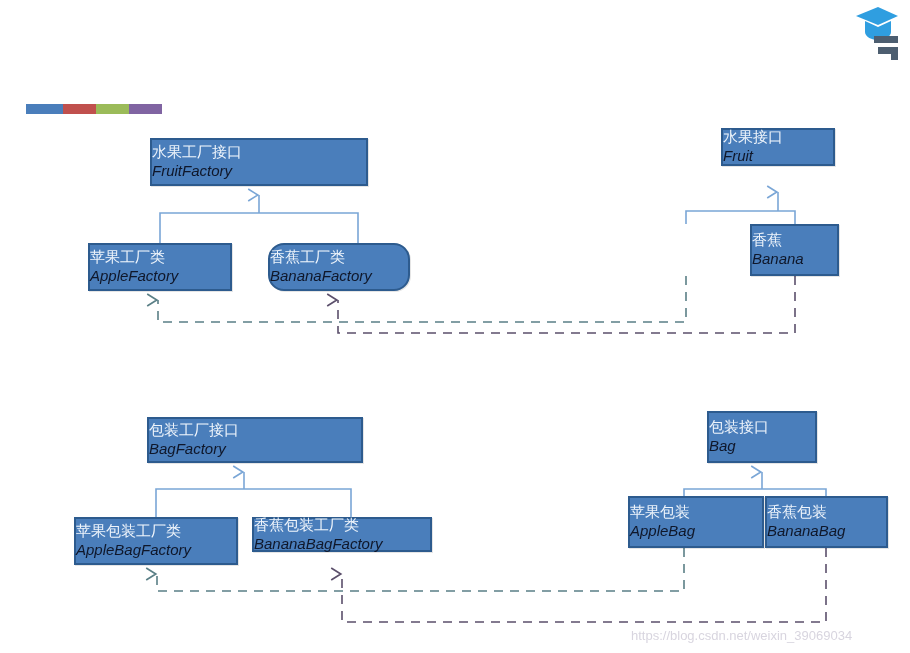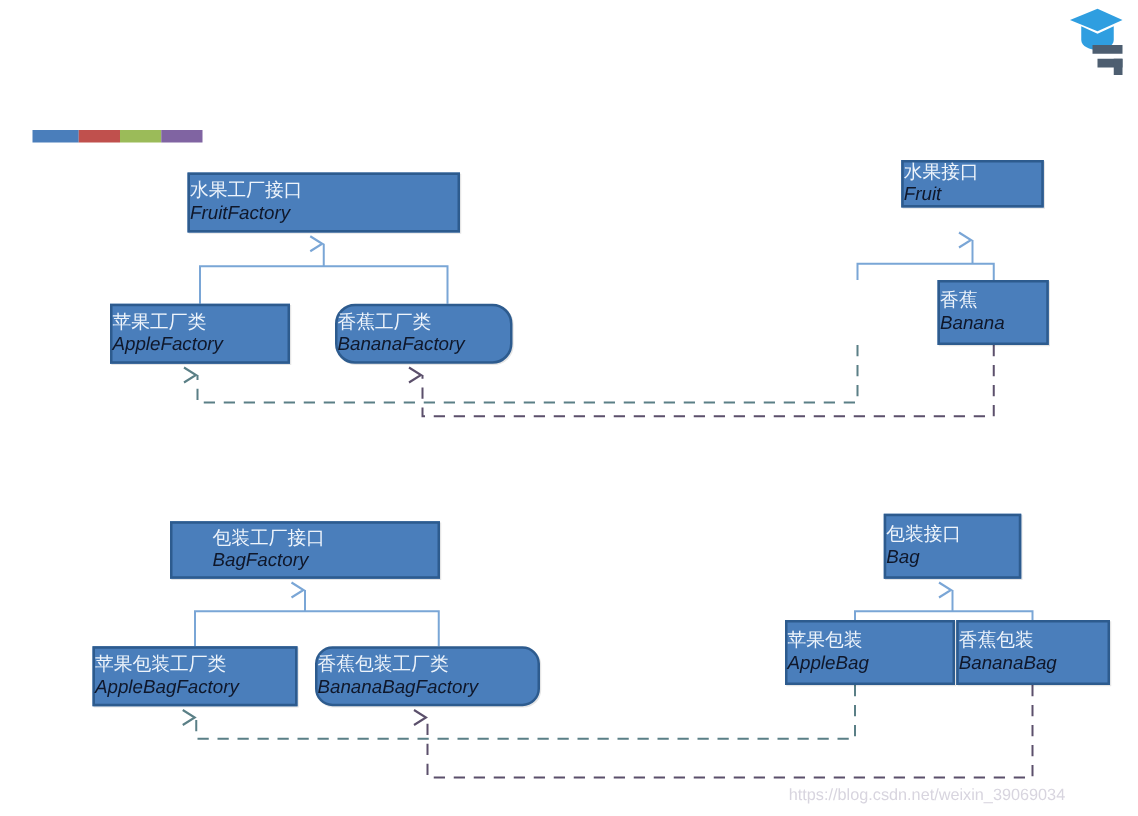--- a/index.html
+++ b/index.html
@@ -158,29 +158,29 @@
   </div>
   <div class="node" style="left: 721px; top: 128px; width: 114px; height: 38px; background: rgb(74, 126, 187); border-color: rgb(45, 91, 142);">
     <span class="cn">水果接口</span>
     <span class="en">Fruit</span>
   </div>
   <div class="node" style="left: 750px; top: 224px; width: 89px; height: 52px; background: rgb(74, 126, 187); border-color: rgb(45, 91, 142);">
     <span class="cn">香蕉</span>
     <span class="en">Banana</span>
   </div>
 
-  <div class="node" style="left: 136px; top: 417px; width: 216px; height: 46px; background: rgb(74, 126, 187); border-color: rgb(45, 91, 142); padding-left: 32px;">
+  <div class="node" style="left: 147px; top: 417px; width: 216px; height: 46px; background: rgb(74, 126, 187); border-color: rgb(45, 91, 142);">
     <span class="cn">包装工厂接口</span>
     <span class="en">BagFactory</span>
   </div>
   <div class="node" style="left: 74px; top: 517px; width: 164px; height: 48px; background: rgb(74, 126, 187); border-color: rgb(45, 91, 142);">
     <span class="cn">苹果包装工厂类</span>
     <span class="en">AppleBagFactory</span>
   </div>
-  <div class="node" style="left: 252px; top: 517px; width: 180px; height: 48px; background: rgb(74, 126, 187); border-color: rgb(45, 91, 142); border-radius: 14px;">
+  <div class="node" style="left: 252px; top: 517px; width: 180px; height: 35px; background: rgb(74, 126, 187); border-color: rgb(45, 91, 142);">
     <span class="cn">香蕉包装工厂类</span>
     <span class="en">BananaBagFactory</span>
   </div>
   <div class="node" style="left: 707px; top: 411px; width: 110px; height: 52px; background: rgb(74, 126, 187); border-color: rgb(45, 91, 142);">
     <span class="cn">包装接口</span>
     <span class="en">Bag</span>
   </div>
   <div class="node" style="left: 628px; top: 496px; width: 136px; height: 52px; background: rgb(74, 126, 187); border-color: rgb(45, 91, 142);">
     <span class="cn">苹果包装</span>
     <span class="en">AppleBag</span>

